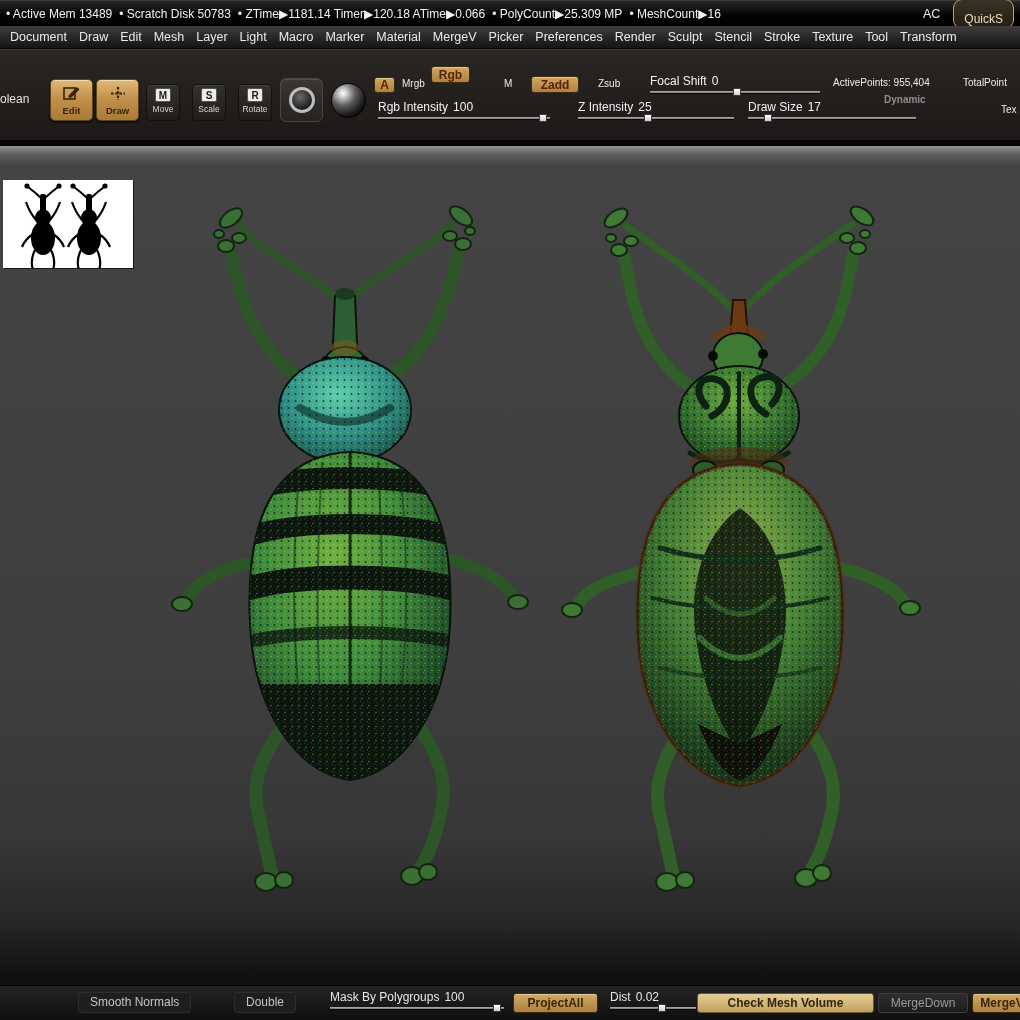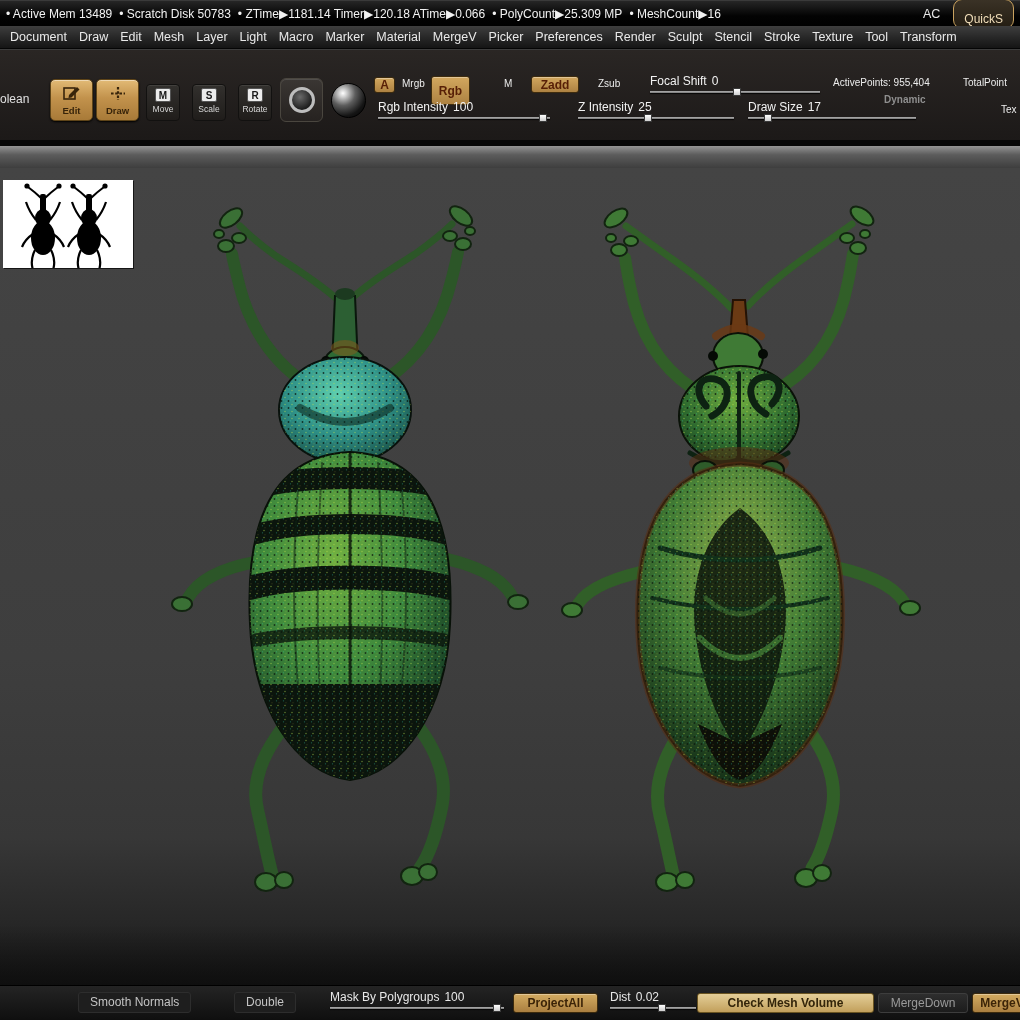--- a/index.html
+++ b/index.html
@@ -152,21 +152,21 @@
   <div class="brush-btn abs" style="left:280px;top:28px">
     <span class="brush-circle"></span>
   </div>
 
   <div class="sphere abs" style="left:331px;top:33px">
     <span></span>
   </div>
 
   <div class="tan-chip abs" style="left:374px;top:27px;width:21px;height:16px">A</div>
   <span class="tlabel abs" style="left:402px;top:28px">Mrgb</span>
-  <div class="tan-chip abs" style="left:431px;top:26px;width:39px;height:29px">Rgb</div>
+  <div class="tan-chip abs" style="left:431px;top:16px;width:39px;height:17px">Rgb</div>
   <span class="tlabel abs" style="left:504px;top:28px">M</span>
   <div class="tan-chip abs" style="left:531px;top:26px;width:48px;height:17px">Zadd</div>
   <span class="tlabel abs" style="left:598px;top:28px">Zsub</span>
 
   <div class="zslider abs" style="left:650px;top:24px;width:170px">
     <div class="sl-text"><span>Focal Shift</span><span class="val">0</span></div>
     <div class="sl-track">
         <div class="sl-handle" style="left:51%"></div>
       </div>
   </div>

